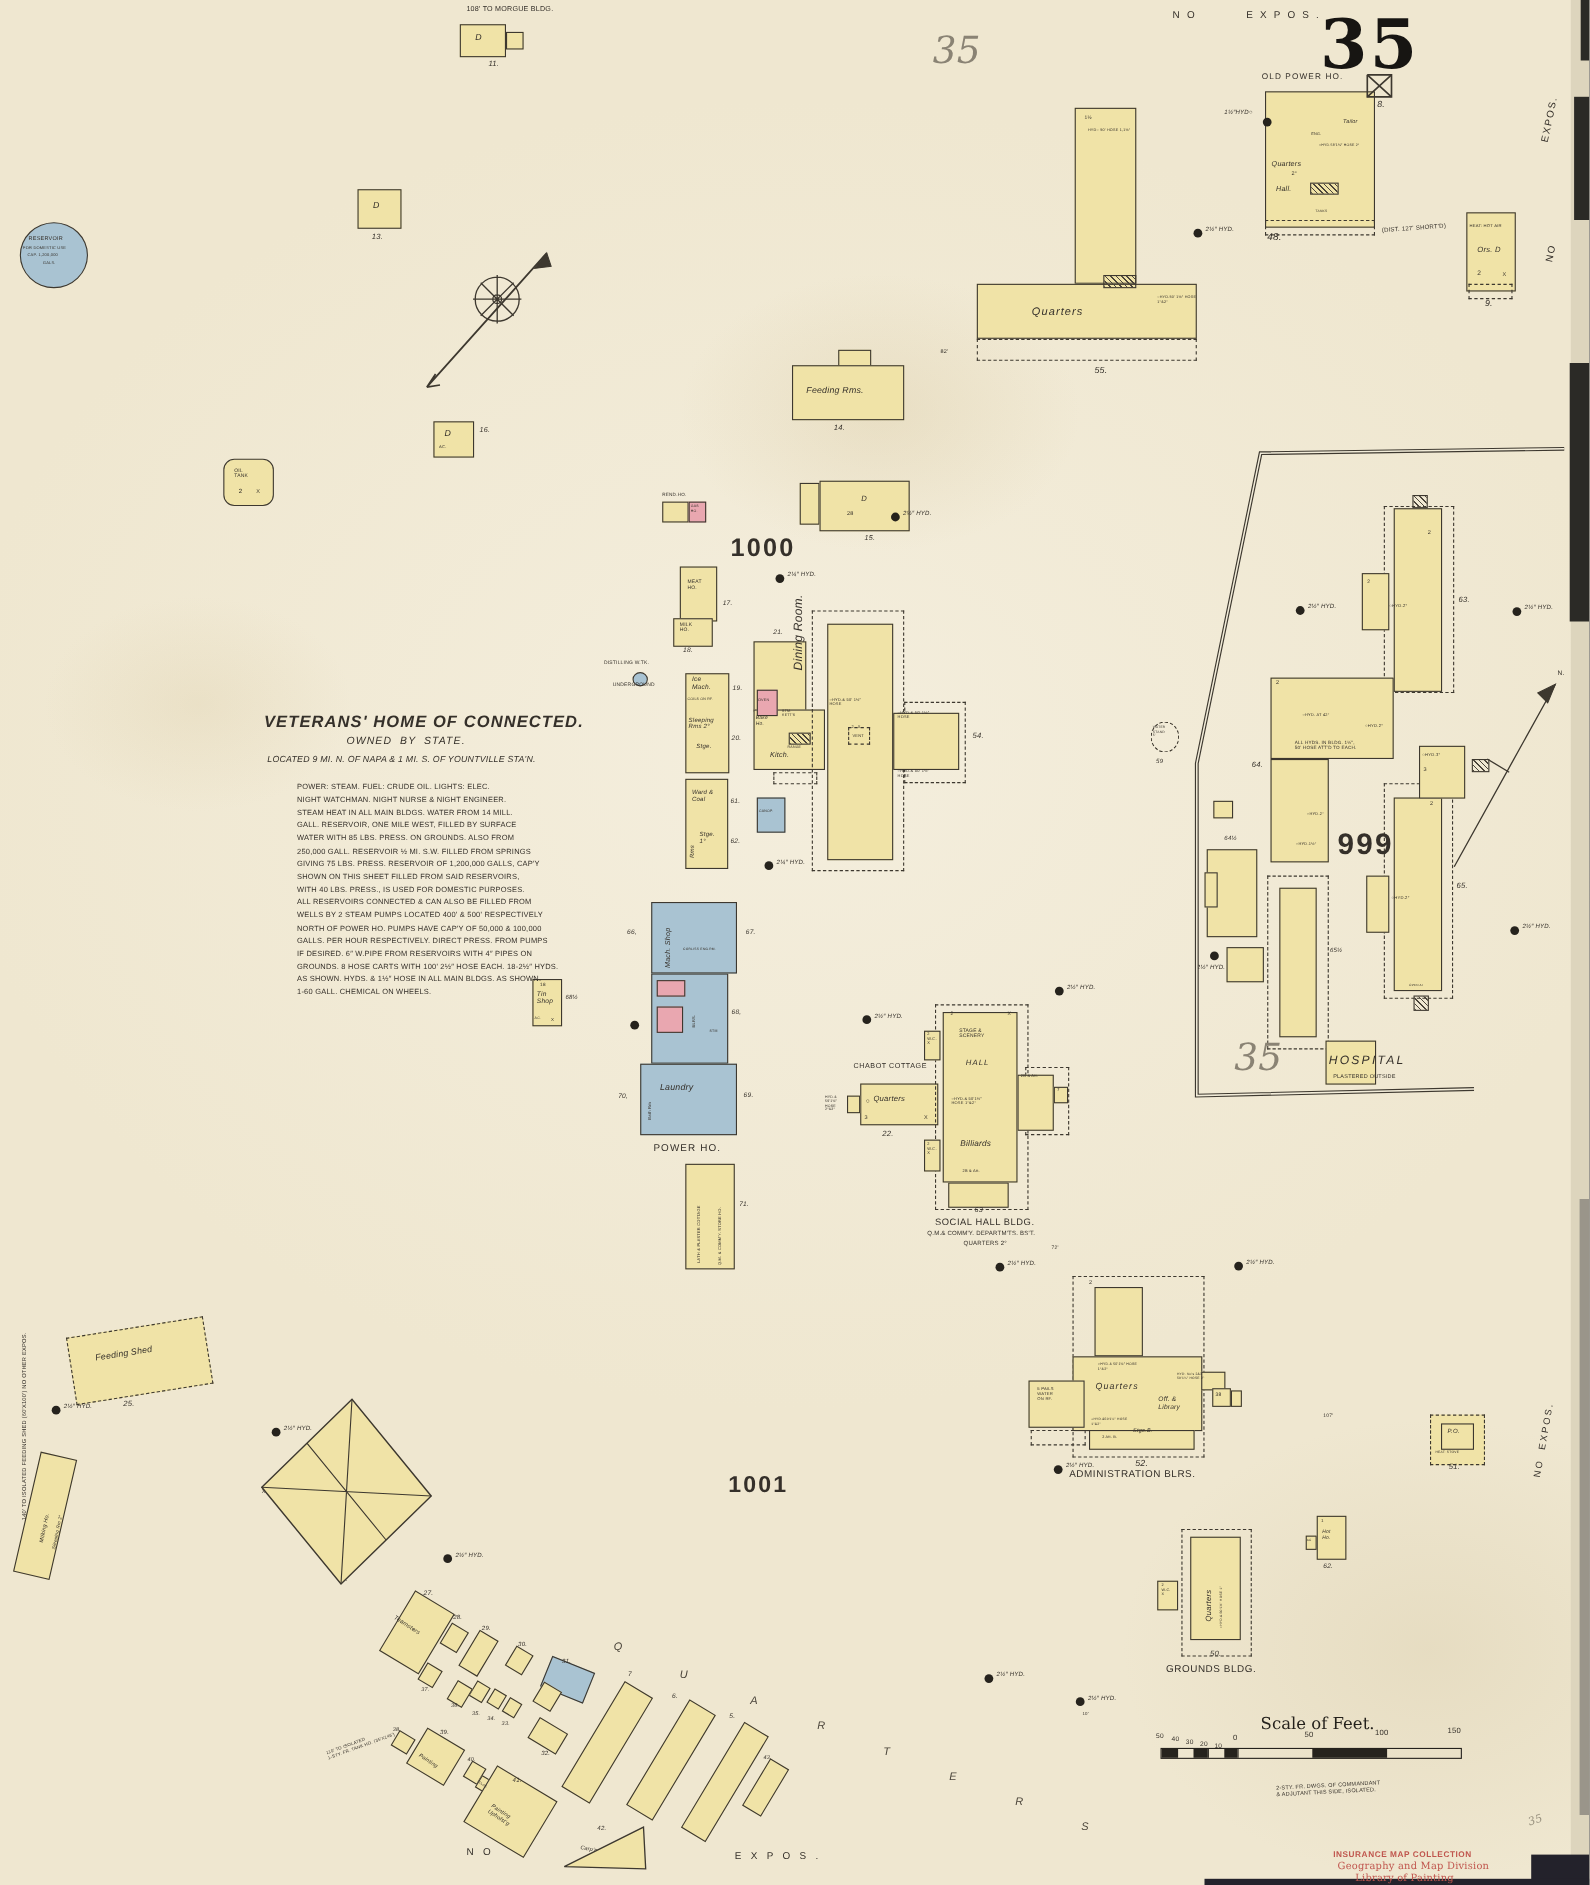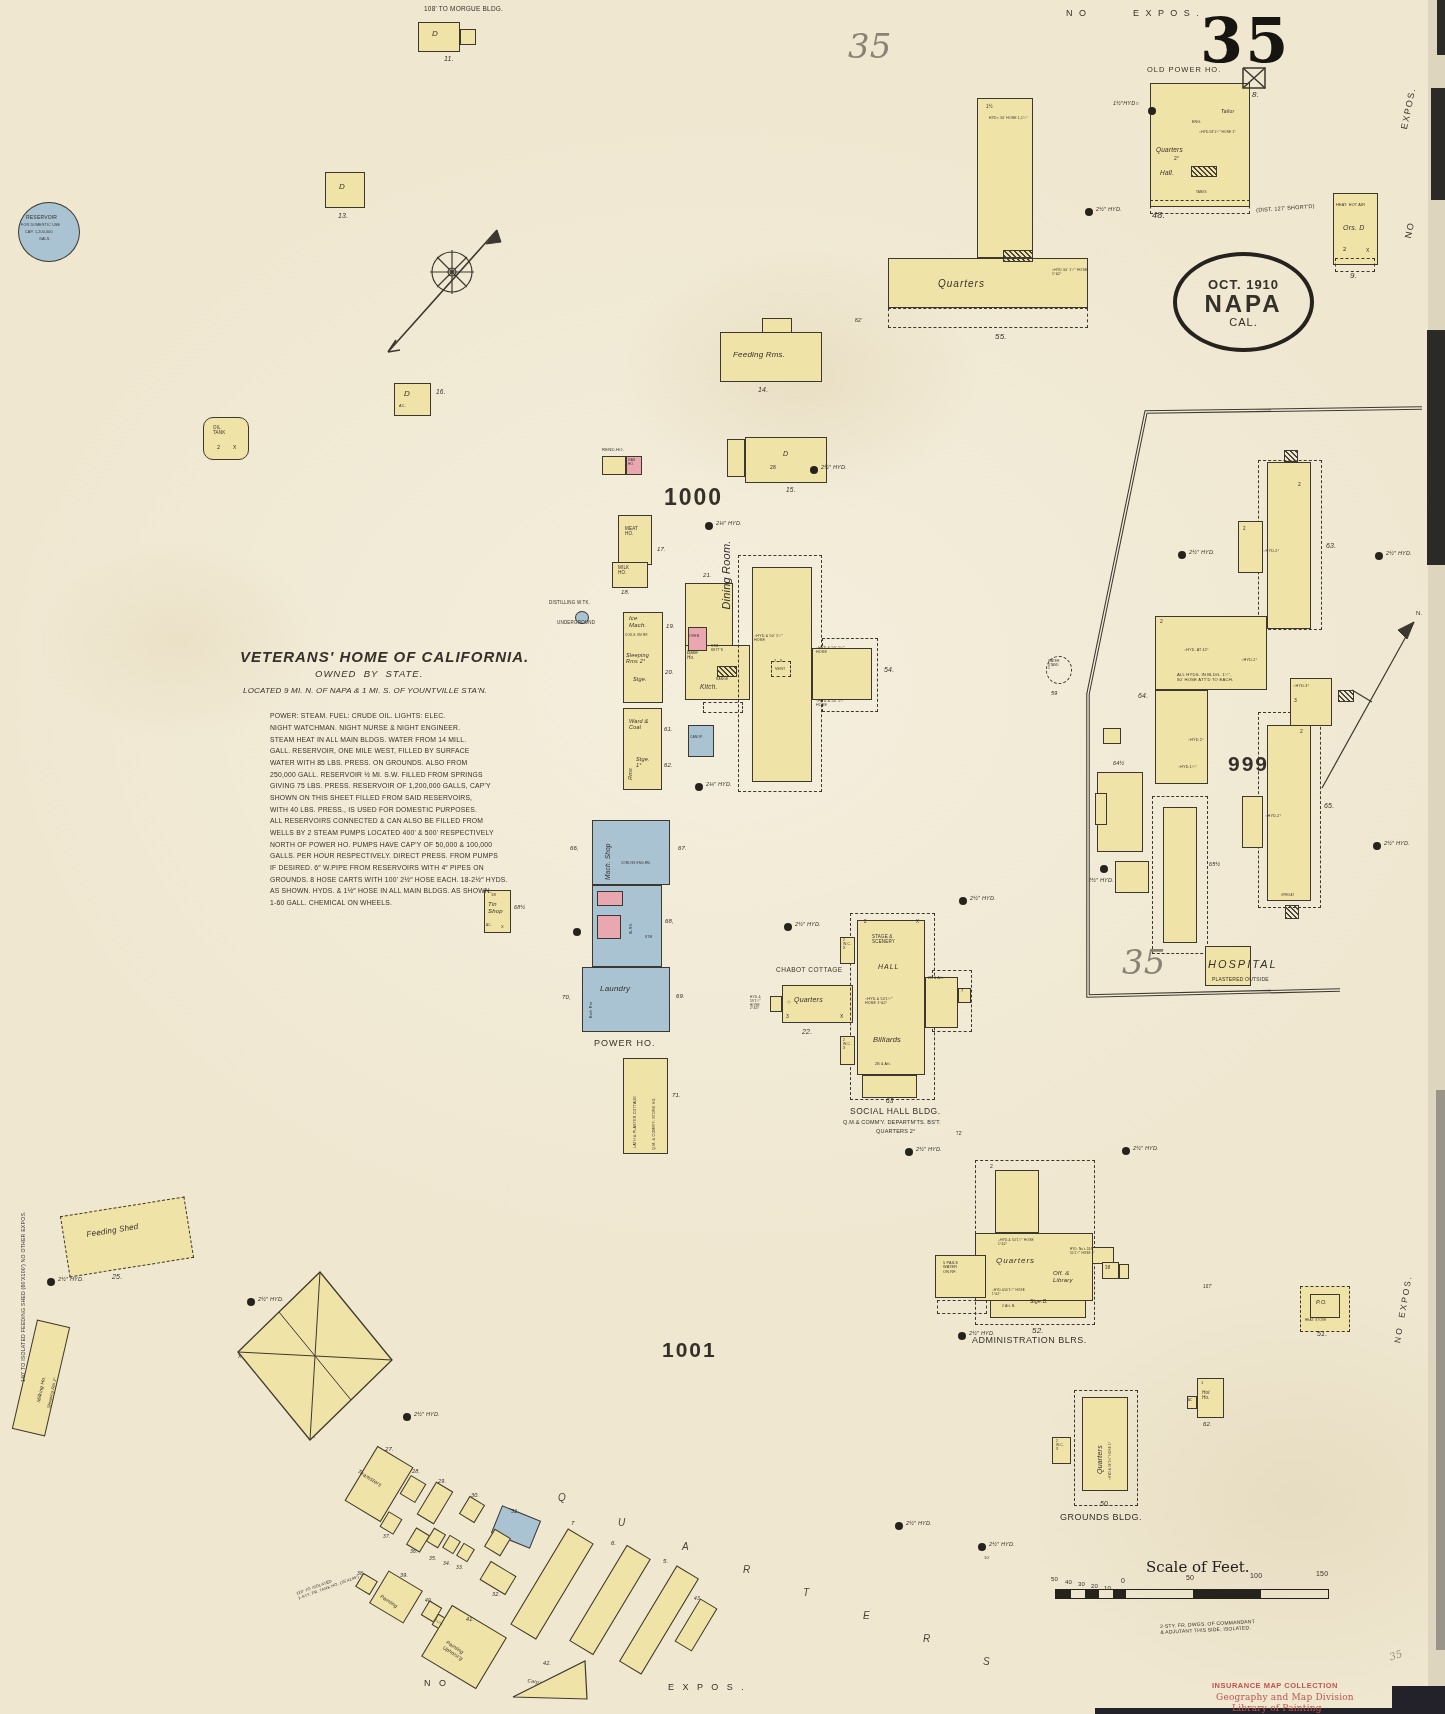--- a/index.html
+++ b/index.html
@@ -28,25 +28,20 @@
   .scalebar{position:absolute;top:1589px;height:8px;border:1px solid #24211c;display:flex;}
   .scalebar div{height:100%;}
   svg.overlay{position:absolute;left:0;top:0;pointer-events:none;}
 </style>
 </head>
 <body>
 
 <div class="sheet" id="sheet">
   <div class="big-sheet-number">35</div>
 
-  <div class="stamp-oval">
-    <div class="l1">OCT. 1910</div>
-    <div class="l2">NAPA</div>
-    <div class="l3">CAL.</div>
-  </div>
 
   <div class="scale-title">Scale of Feet.</div>
   <div class="scalebar" id="scalebar" style="left: 1055px; width: 272px;">
       <div style="width: 14px; background: rgb(38, 35, 29);"></div>
       <div style="width: 14px; background: transparent; border-left: 1px solid rgb(38, 35, 29);"></div>
       <div style="width: 14px; background: rgb(38, 35, 29);"></div>
       <div style="width: 14px; background: transparent; border-left: 1px solid rgb(38, 35, 29);"></div>
       <div style="width: 12px; background: rgb(38, 35, 29);"></div>
       <div style="width: 68px; background: transparent; border-left: 1px solid rgb(38, 35, 29);"></div>
       <div style="width: 68px; background: rgb(38, 35, 29);"></div>
@@ -257,21 +252,21 @@
     <div class="txt" style="left: 716px; top: 678px; font-size: 3.2px;">RANGE</div>
     <div class="txt" style="left: 700px; top: 683px; font-size: 6.5px; font-style: italic;">Kitch.</div>
     <div class="txt wrap" style="left: 720px; top: 650px; font-size: 11px; width: 150px; font-style: italic; text-align: center; transform: rotate(-90deg);">Dining Room.</div>
     <div class="txt" style="left: 775px; top: 667px; font-size: 3.6px;">VENT</div>
     <div class="txt" style="left: 774px; top: 659px; font-size: 3.6px;">2   X</div>
     <div class="txt" style="left: 884px; top: 666px; font-size: 7px; font-style: italic;">54.</div>
     <div class="txt wrap" style="left: 754px; top: 634px; font-size: 3.6px; width: 36px;">○HYD.&amp; 50' 1½″ HOSE</div>
     <div class="txt wrap" style="left: 816px; top: 646px; font-size: 3.6px; width: 36px;">○HYD.&amp; 50' 1½″ HOSE</div>
     <div class="txt wrap" style="left: 816px; top: 699px; font-size: 3.6px; width: 36px;">○HYD.&amp; 50' 1½″ HOSE</div>
     <div class="txt" style="left: 690px; top: 736px; font-size: 3.2px;">CANOP.</div>
-    <div class="txt" style="left: 240px; top: 648px; font-size: 15px; font-style: italic; font-weight: bold; letter-spacing: 1px;">VETERANS' HOME OF CALIFORNIA.</div>
+    <div class="txt" style="left: 240px; top: 648px; font-size: 15px; font-style: italic; font-weight: bold; letter-spacing: 1px;">VETERANS' HOME OF CONNECTED.</div>
     <div class="txt" style="left: 315px; top: 668px; font-size: 9.5px; font-style: italic; letter-spacing: 1px;">OWNED  BY  STATE.</div>
     <div class="txt" style="left: 243px; top: 686px; font-size: 8px; font-style: italic;">LOCATED 9 MI. N. OF NAPA &amp; 1 MI. S. OF YOUNTVILLE STA'N.</div>
     <div class="txt" style="left: 270px; top: 712px; font-size: 6.8px;">POWER: STEAM. FUEL: CRUDE OIL. LIGHTS: ELEC.</div>
     <div class="txt" style="left: 270px; top: 724px; font-size: 6.8px;">NIGHT WATCHMAN. NIGHT NURSE &amp; NIGHT ENGINEER.</div>
     <div class="txt" style="left: 270px; top: 736px; font-size: 6.8px;">STEAM HEAT IN ALL MAIN BLDGS. WATER FROM 14 MILL.</div>
     <div class="txt" style="left: 270px; top: 747px; font-size: 6.8px;">GALL. RESERVOIR, ONE MILE WEST, FILLED BY SURFACE</div>
     <div class="txt" style="left: 270px; top: 759px; font-size: 6.8px;">WATER WITH 85 LBS. PRESS. ON GROUNDS. ALSO FROM</div>
     <div class="txt" style="left: 270px; top: 771px; font-size: 6.8px;">250,000 GALL. RESERVOIR ½ MI. S.W. FILLED FROM SPRINGS</div>
     <div class="txt" style="left: 270px; top: 782px; font-size: 6.8px;">GIVING 75 LBS. PRESS. RESERVOIR OF 1,200,000 GALLS, CAP'Y</div>
     <div class="txt" style="left: 270px; top: 794px; font-size: 6.8px;">SHOWN ON THIS SHEET FILLED FROM SAID RESERVOIRS,</div>
@@ -383,21 +378,21 @@
     <div class="txt" style="left: 1294px; top: 698px; font-size: 5px;">3</div>
     <div class="txt" style="left: 1184px; top: 648px; font-size: 3.6px;">○HYD. AT 42°</div>
     <div class="txt" style="left: 1241px; top: 658px; font-size: 3.8px;">○HYD.2°</div>
     <div class="txt" style="left: 1177px; top: 673px; font-size: 4.2px;">ALL HYDS. IN BLDG. 1½″,
 50' HOSE ATT'D TO EACH.</div>
     <div class="txt" style="left: 1293px; top: 684px; font-size: 3.8px;">○HYD.3°</div>
     <div class="txt" style="left: 1188px; top: 738px; font-size: 3.6px;">○HYD.2°</div>
     <div class="txt" style="left: 1178px; top: 765px; font-size: 3.6px;">○HYD.1½°</div>
     <div class="txt" style="left: 1113px; top: 760px; font-size: 5.5px; font-style: italic;">64½</div>
     <div class="txt" style="left: 1209px; top: 861px; font-size: 5.5px; font-style: italic;">65½</div>
-    <div class="txt" style="left: 1216px; top: 752px; font-size: 21px; font-weight: bold; letter-spacing: 2px; margin-left: 12px;">999</div>
+    <div class="txt" style="left: 1216px; top: 752px; font-size: 27px; font-weight: bold; letter-spacing: 2px;">999</div>
     <div class="txt" style="left: 1208px; top: 958px; font-size: 11px; font-style: italic; letter-spacing: 2px;">HOSPITAL</div>
     <div class="txt" style="left: 1212px; top: 977px; font-size: 5px;">PLASTERED OUTSIDE</div>
     <div class="txt" style="left: 1048px; top: 660px; font-size: 3px;">WATER
 STAND
 5'</div>
     <div class="txt" style="left: 1051px; top: 690px; font-size: 5.5px; font-style: italic;">59</div>
     <div class="txt" style="left: 1416px; top: 610px; font-size: 6px;">N.</div>
     <div class="txt" style="left: 662px; top: 1338px; font-size: 21px; font-weight: bold; letter-spacing: 2px;">1001</div>
     <div class="txt" style="left: 86px; top: 1230px; font-size: 8px; font-style: italic; transform: rotate(-9deg);">Feeding Shed</div>
     <div class="txt" style="left: 112px; top: 1273px; font-size: 7px; font-style: italic;">25.</div>

